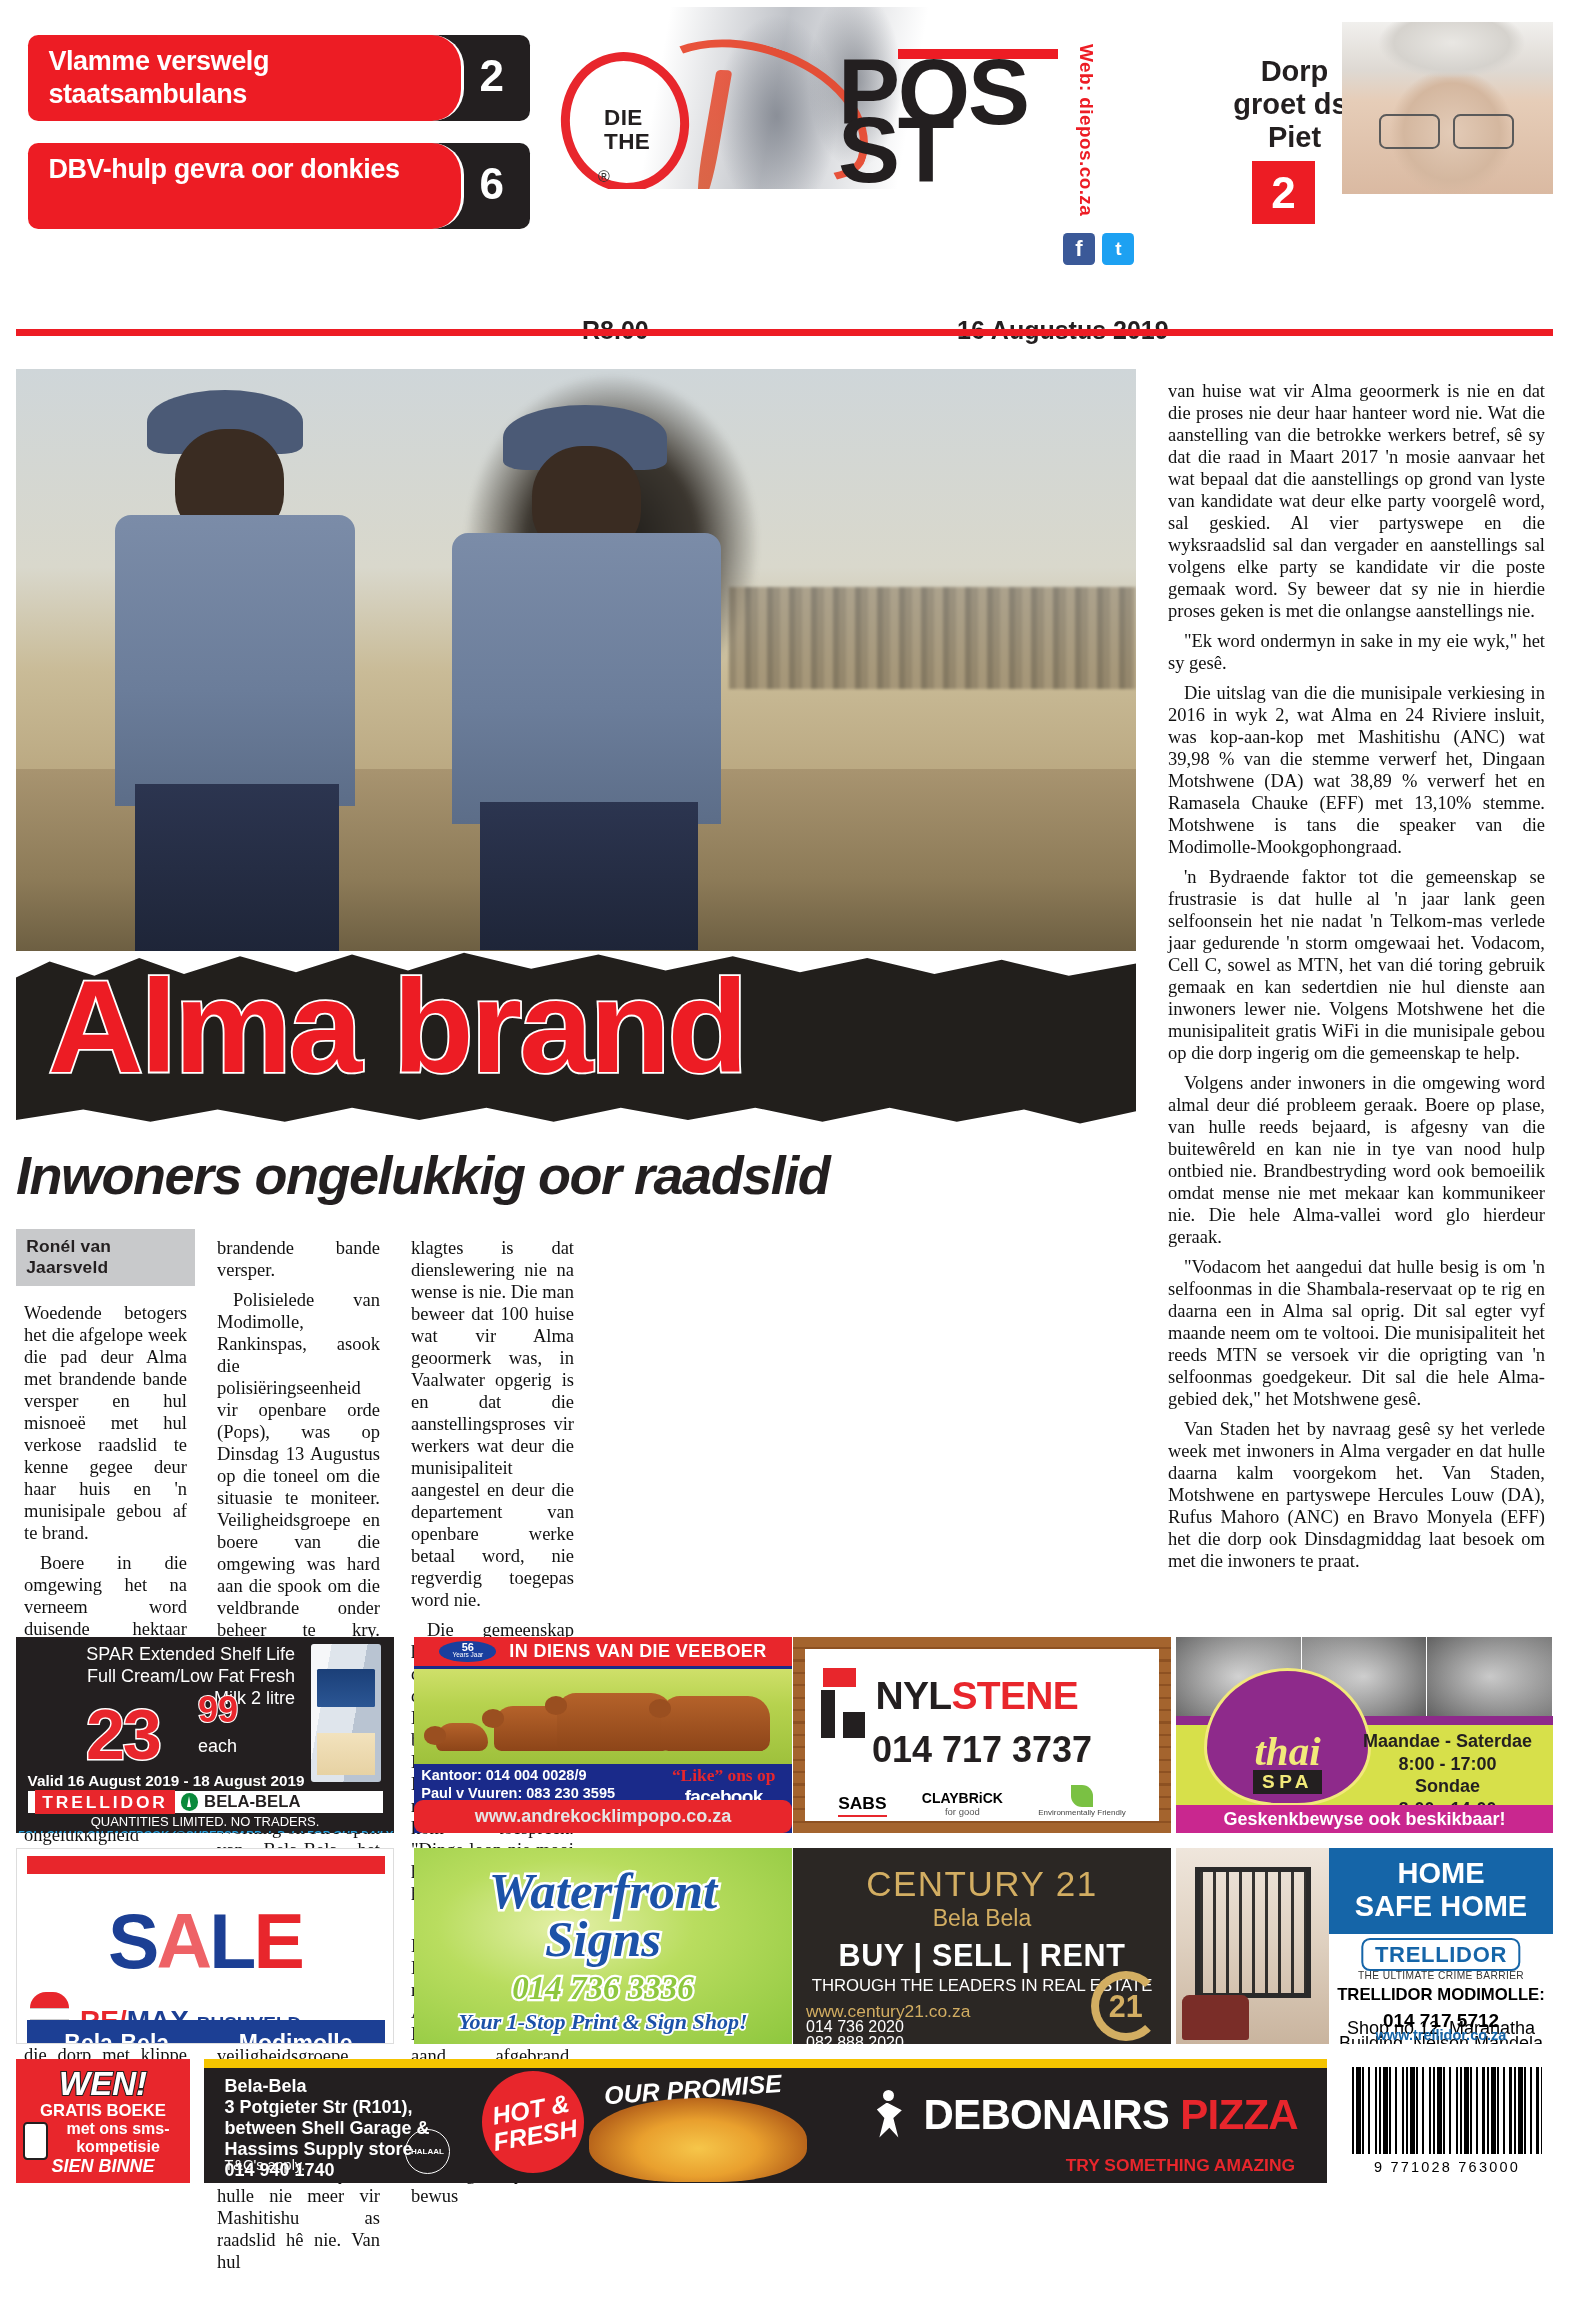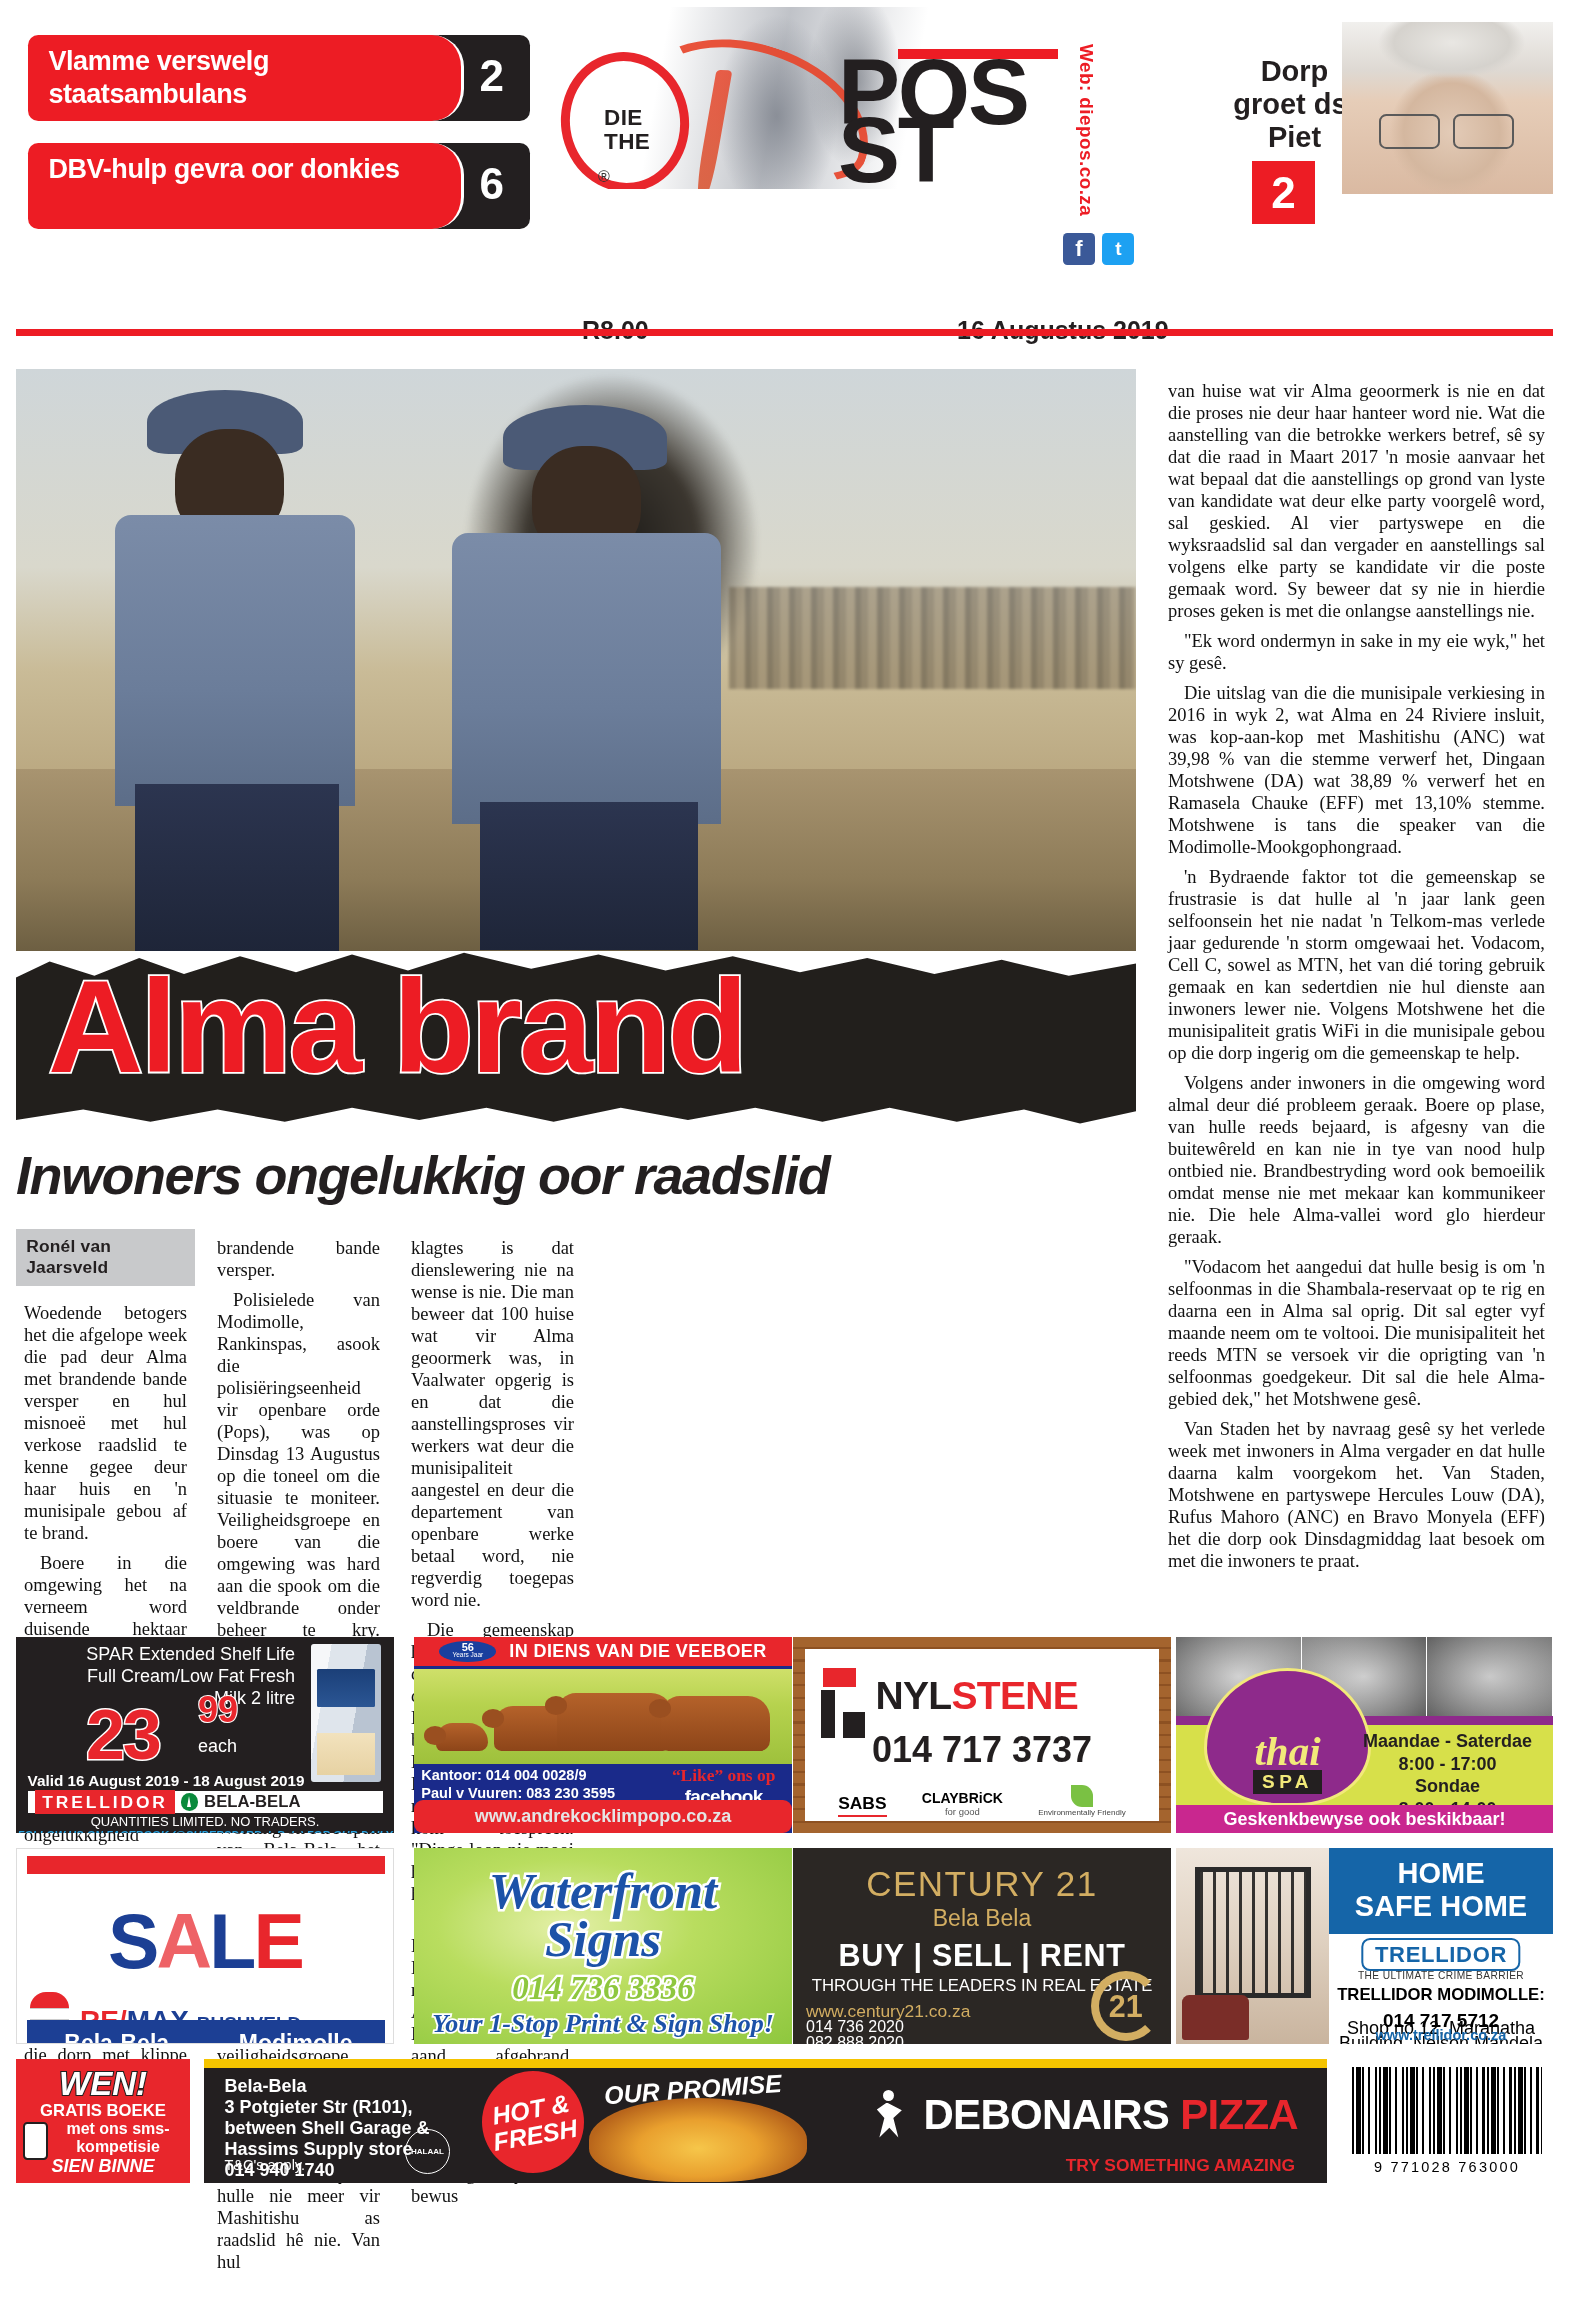--- a/index.html
+++ b/index.html
@@ -380,21 +380,21 @@
   .ad-water { left: 398px; top: 211px; width: 378px; height: 196px;
     background: radial-gradient(ellipse at 40% 40%, #e4f0a8 0%, #b9dd5f 40%, #8ec73e 100%); }
   .wf-name { position:absolute; left: 0; top: 19px; width: 100%; text-align:center;
     font-family:"Liberation Serif", serif; font-style: italic; font-weight:bold;
     font-size: 51px; line-height: 48px; color:#1c52a8;
     -webkit-text-stroke: 5.1px #ffffff; paint-order: stroke fill; }
   .wf-phone { position:absolute; left: 0; top: 122px; width:100%; text-align:center;
     font-family:"Liberation Serif", serif; font-style: italic; font-weight:bold; font-size: 33px;
     color:#8ec73e; -webkit-text-stroke: 4.4px #ffffff; paint-order: stroke fill; }
   .wf-tag { position:absolute; left: 0; top: 161px; width:100%; text-align:center;
-    font-family:"Liberation Serif", serif; font-style: italic; font-weight:bold; font-size: 26px;
+    font-family:"Liberation Serif", serif; font-style: italic; font-weight:bold; font-size: 22px;
     color:#1c52a8; -webkit-text-stroke: 3.6px #ffffff; paint-order: stroke fill; }
 
   
   .ad-c21 { left: 777px; top: 211px; width: 378px; height: 196px; background:#2b2724; color:#fff; }
   .c21-brand { position:absolute; left: 0; top: 16px; width:100%; text-align:center;
     font-size: 35px; font-weight: normal; letter-spacing: 1.5px; color:#d3ae62; }
   .c21-town { position:absolute; left:0; top: 57px; width:100%; text-align:center;
     font-size: 23px; color:#d3ae62; }
   .c21-bsr { position:absolute; left:0; top: 90px; width:100%; text-align:center;
     font-weight:bold; font-size: 30.5px; letter-spacing: 0.7px; }

